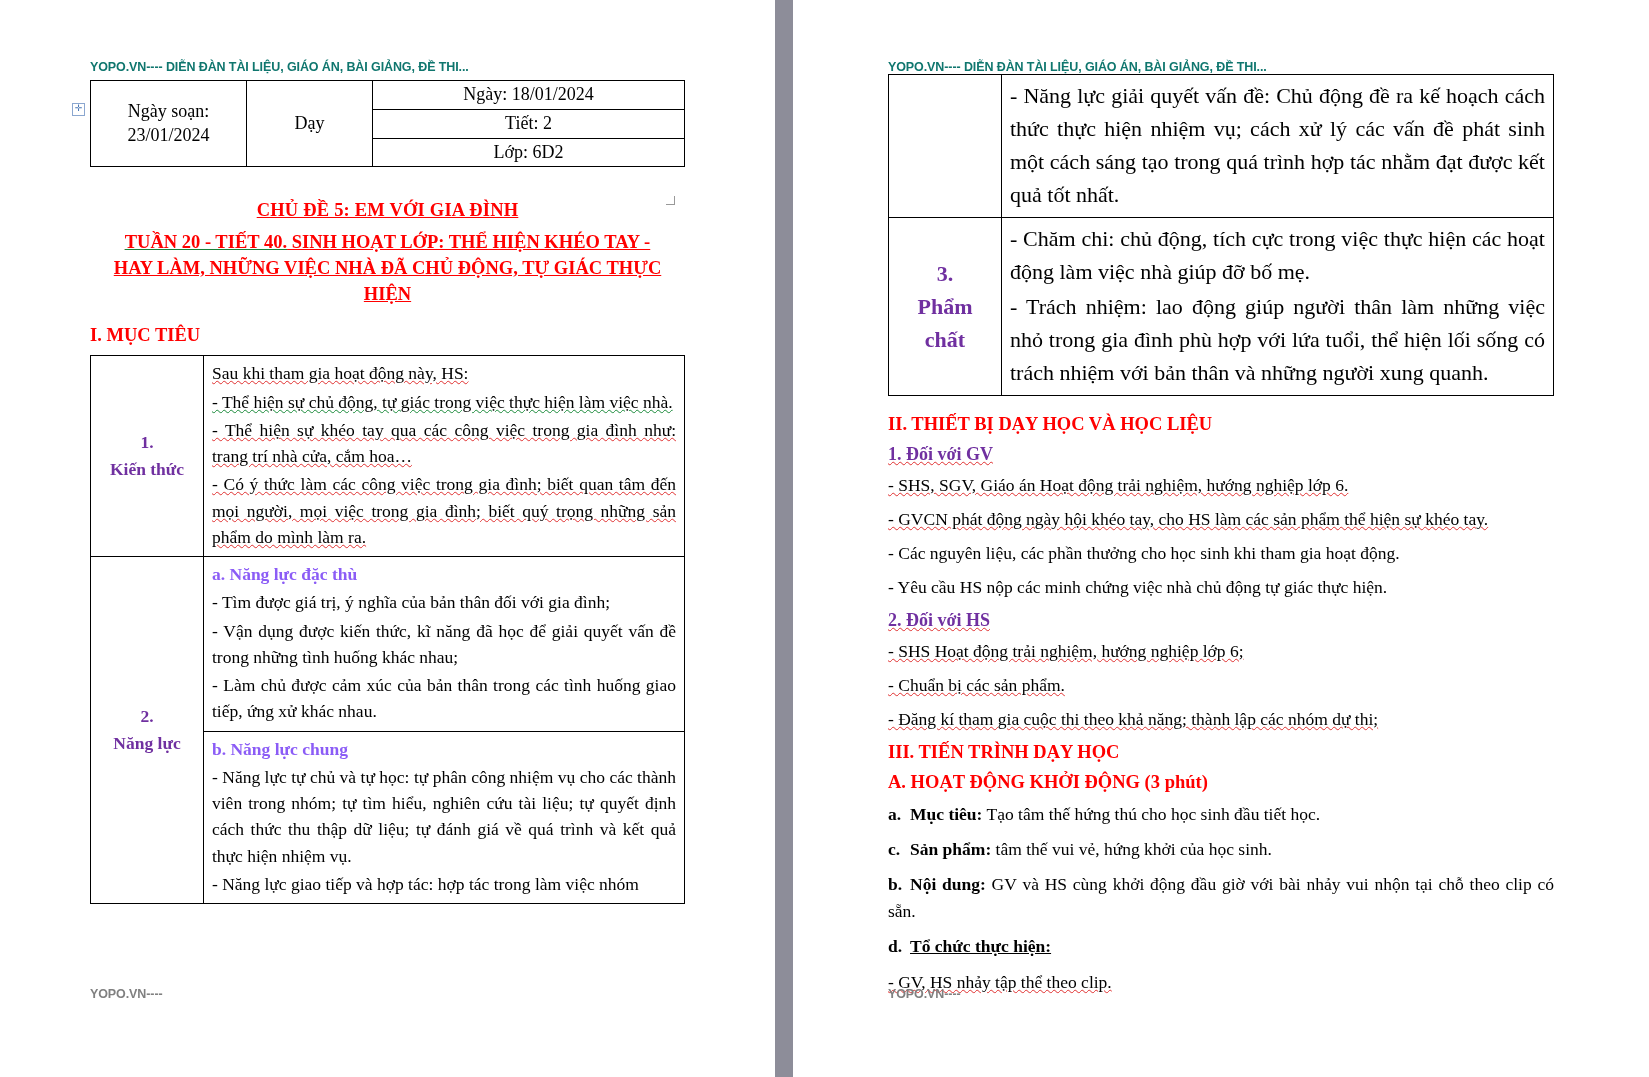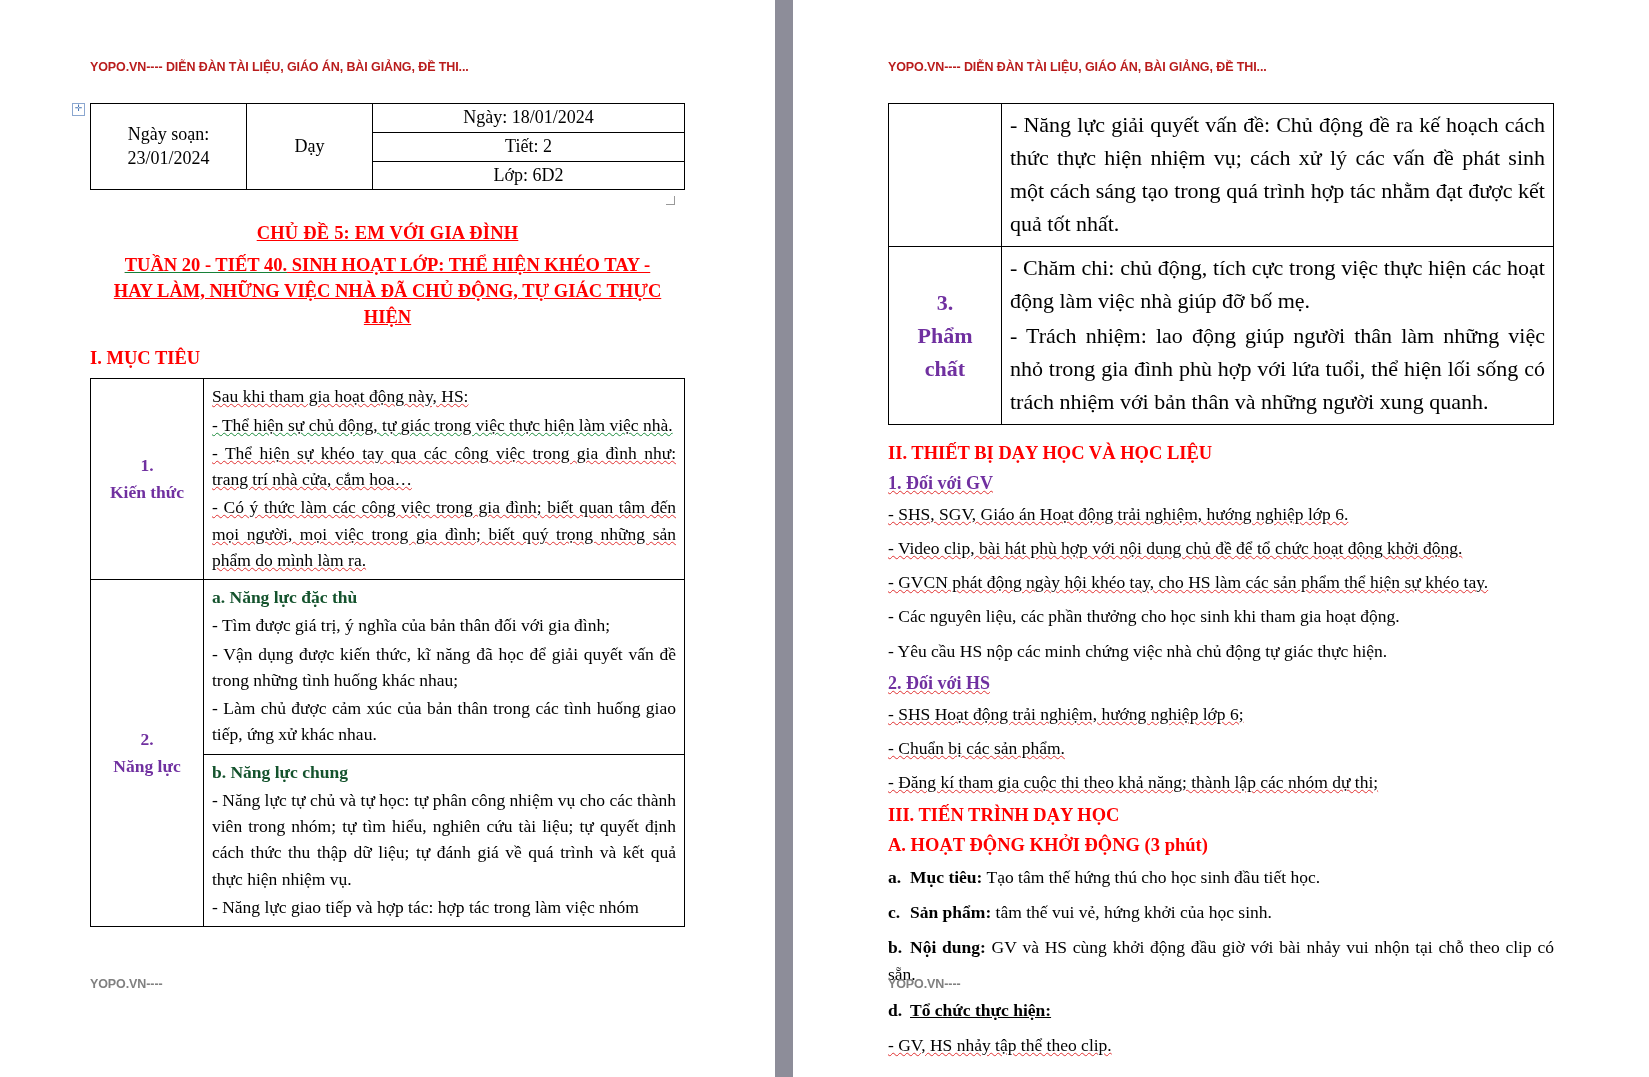--- a/index.html
+++ b/index.html
@@ -32,28 +32,28 @@
   }
   .page-right {
     width: 856px;
     height: 1077px;
     padding: 60px 95px 0 95px;
   }
   .watermark-header {
     font-family: "Liberation Sans", sans-serif;
     font-size: 12.5px;
     font-weight: bold;
-    color: #b91c1c;
+    color: #0f766e;
     letter-spacing: -0.1px;
     white-space: nowrap;
-    margin-bottom: 29px;
+    margin-bottom: 0;
   }
   .watermark-footer {
     position: absolute;
-    bottom: 86px;
+    bottom: 76px;
     font-family: "Liberation Sans", sans-serif;
     font-size: 12.5px;
     font-weight: bold;
     color: #808080;
     letter-spacing: -0.1px;
   }
   .table-handle {
     position: absolute;
     left: 72px;
     top: 103px;
@@ -131,21 +131,21 @@
     width: 100px;
     text-align: center;
     color: #7030a0;
     font-weight: bold;
     vertical-align: middle;
     line-height: 1.55;
   }
   .obj-table .c2 { padding: 4px 8px 6px 8px; }
   .obj-table p { margin: 0 0 2px 0; text-align: justify; }
   .obj-table p.last { margin-bottom: 0; }
-  .lbl-purple { color: #14532d; font-weight: bold; }
+  .lbl-purple { color: #8b5cf6; font-weight: bold; }
 
   
   .sq-red {
     text-decoration: underline;
     text-decoration-style: wavy;
     text-decoration-color: #e03030;
     text-decoration-thickness: 1px;
   }
   .sq-green {
     text-decoration: underline;
@@ -286,21 +286,20 @@
         </td>
       </tr>
     </tbody>
       </table>
 
     <div class="sec-head">II. THIẾT BỊ DẠY HỌC VÀ HỌC LIỆU</div>
 
     <div class="sub-head-purple sq-red">1. Đối với GV</div>
 
     <div class="body-line sq-red">-  SHS, SGV, Giáo án Hoạt động trải nghiệm, hướng nghiệp lớp 6.</div>
-    <div class="body-line sq-red">-  Video clip, bài hát phù hợp với nội dung chủ đề để tổ chức hoạt động khởi động.</div>
     <div class="body-line sq-red">- GVCN phát động ngày hội khéo tay, cho HS làm các sản phẩm thể hiện sự khéo tay.</div>
     <div class="body-line">- Các nguyên liệu, các phần thưởng cho học sinh khi tham gia hoạt động.</div>
     <div class="body-line">- Yêu cầu HS nộp các minh chứng việc nhà chủ động tự giác thực hiện.</div>
 
     <div class="sub-head-purple sq-red">2. Đối với HS</div>
 
     <div class="body-line sq-red">-  SHS Hoạt động trải nghiệm, hướng nghiệp lớp 6;</div>
     <div class="body-line sq-red">-  Chuẩn bị các sản phẩm.</div>
     <div class="body-line sq-red">-  Đăng kí tham gia cuộc thi theo khả năng; thành lập các nhóm dự thi;</div>
 

